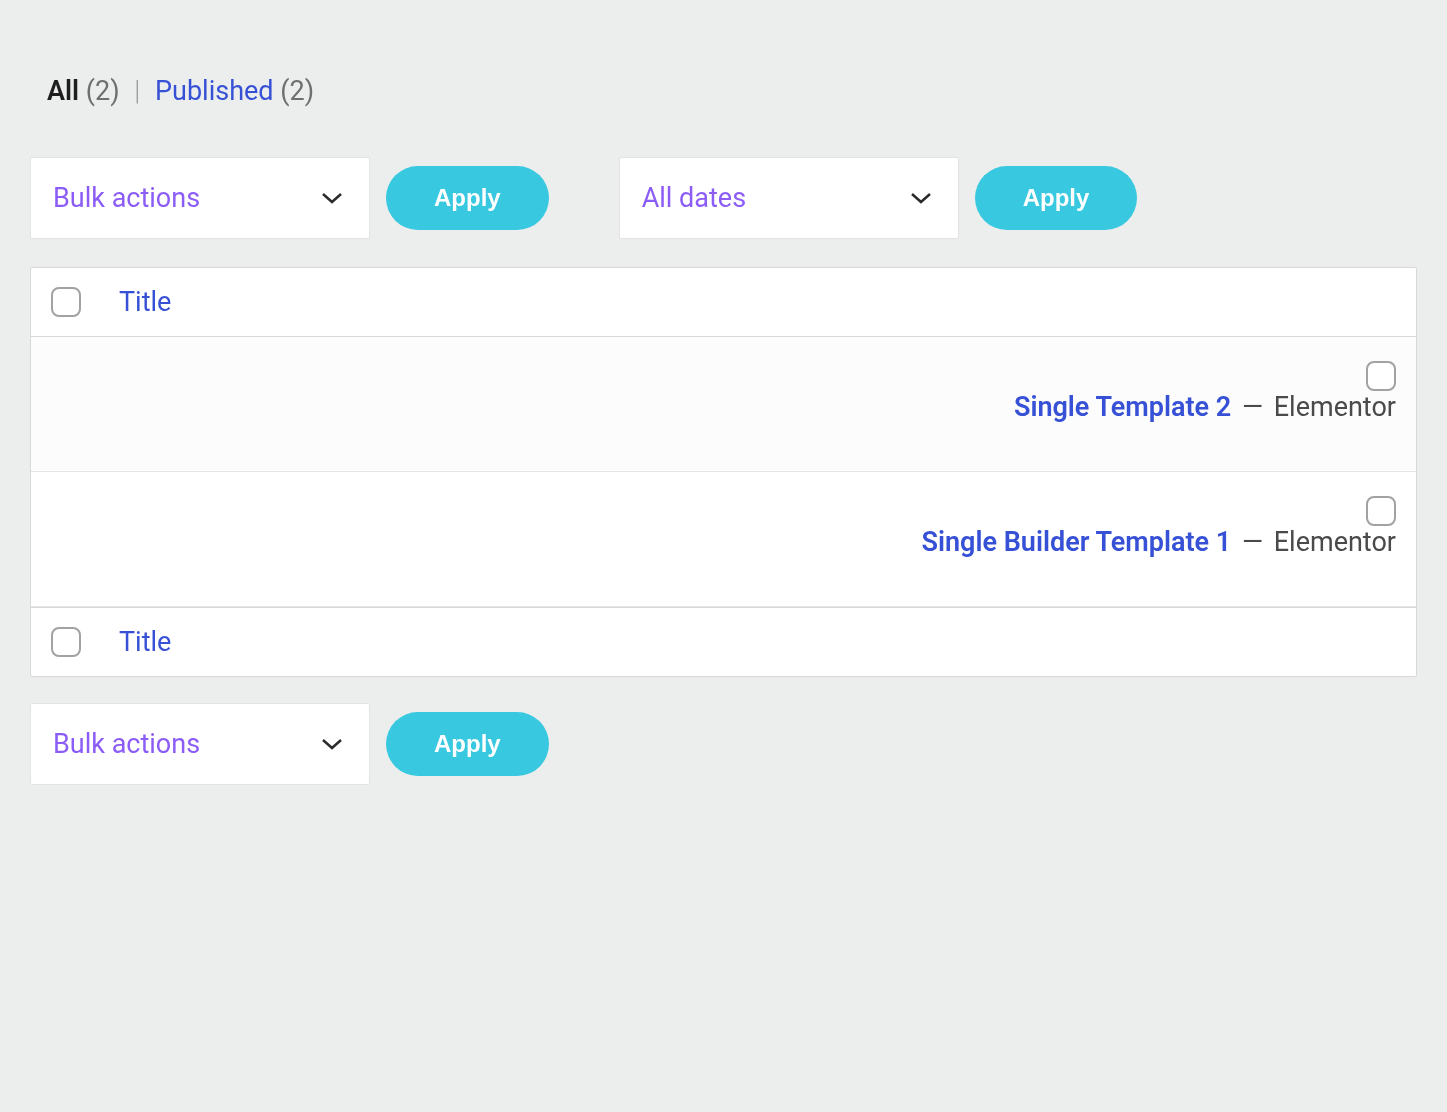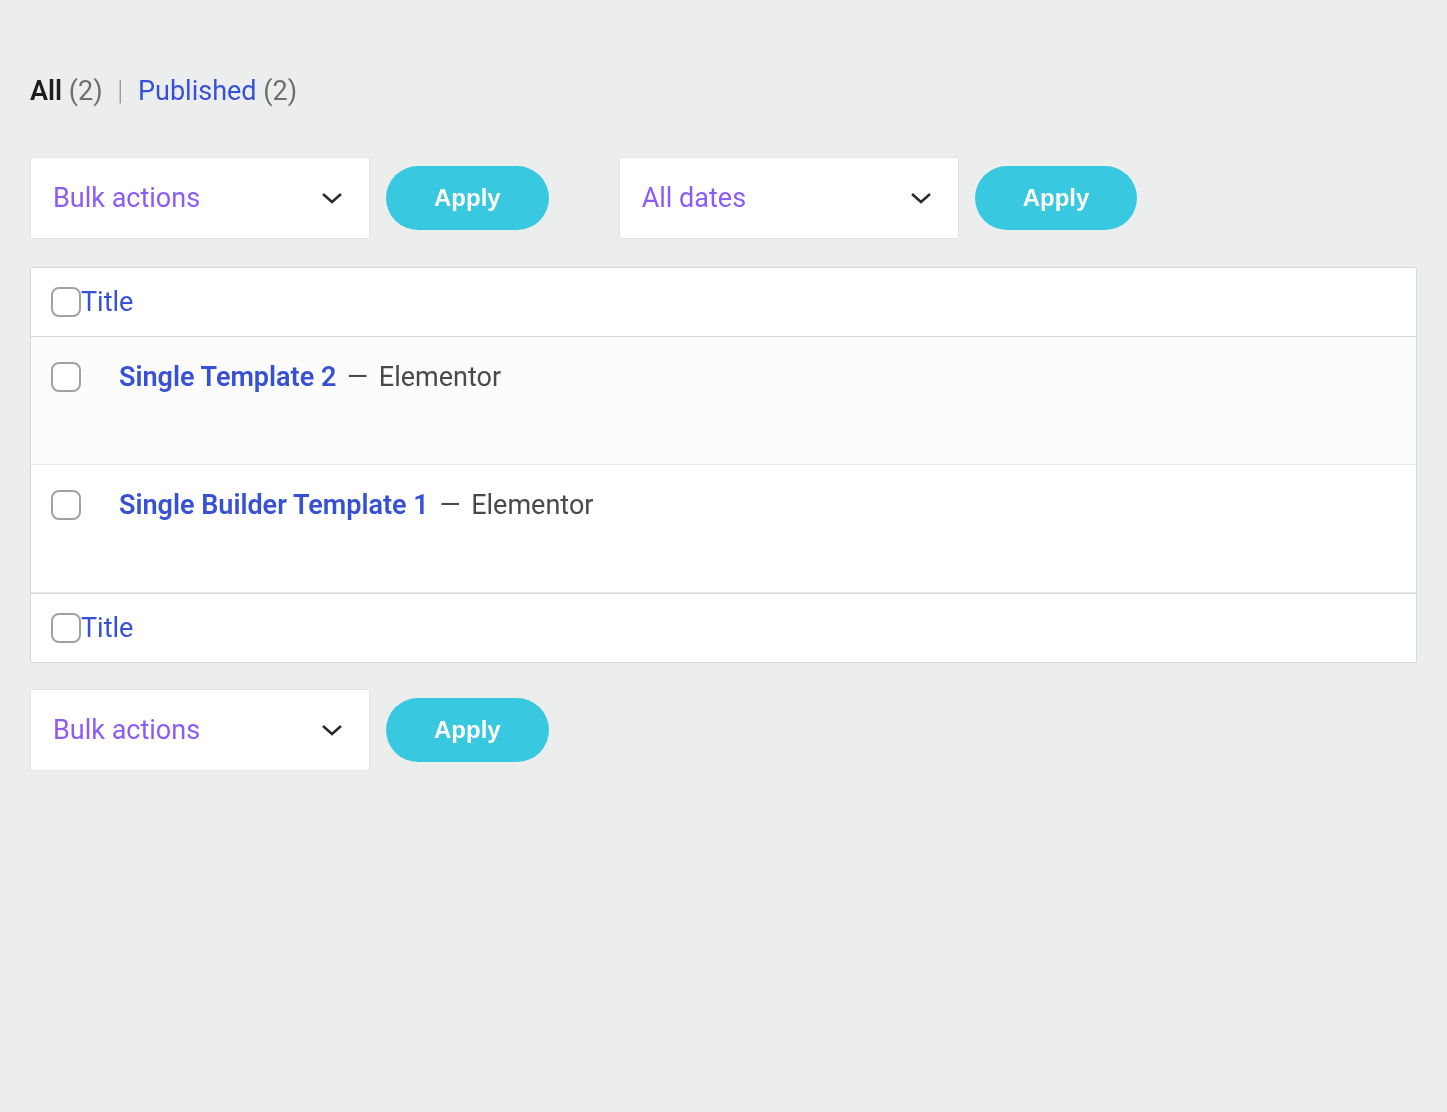--- a/index.html
+++ b/index.html
@@ -30,20 +30,21 @@
       border: none;
       padding: 18px 48px;
       font-size: 24px;
       font-weight: 600;
       border-radius: 50px;
       cursor: pointer;
     }
     .status-filter {
       font-size: 27px;
       margin-bottom: 50px;
+      margin-left: 17px;
     }
     .status-filter .active {
       font-weight: 600;
       color: #1e1e1e;
     }
     .status-filter .count {
       color: #6f6f6f;
       font-weight: 400;
     }
     .status-filter .sep {
@@ -102,40 +103,42 @@
       padding: 18px 20px;
     }
     .table-header {
       border-bottom: 1px solid #d8d8d8;
     }
     .table-footer {
       border-top: 1px solid #d8d8d8;
     }
     .table-row {
       display: flex;
-      align-items: center;
-      padding: 24px 20px 71px 20px;
+      align-items: flex-end;
+      padding: 24px 20px 48px 20px;
       border-bottom: 1px solid #e5e5e5;
+      flex-direction: column;
     }
     .table-row:last-of-type {
       border-bottom: none;
     }
     .table-row.odd {
       background: #fcfcfc;
     }
     .checkbox {
       width: 30px;
       height: 30px;
       border: 2px solid #a2a2a2;
       border-radius: 8px;
       background: #ffffff;
       cursor: pointer;
       flex-shrink: 0;
     }
     .col-title-header {
+      margin-left: 38px;
       color: #3751d6;
       font-size: 27px;
       cursor: pointer;
     }
     .row-title-cell {
       margin-left: 38px;
       font-size: 27px;
     }
     .row-title-link {
       color: #3751d6;

